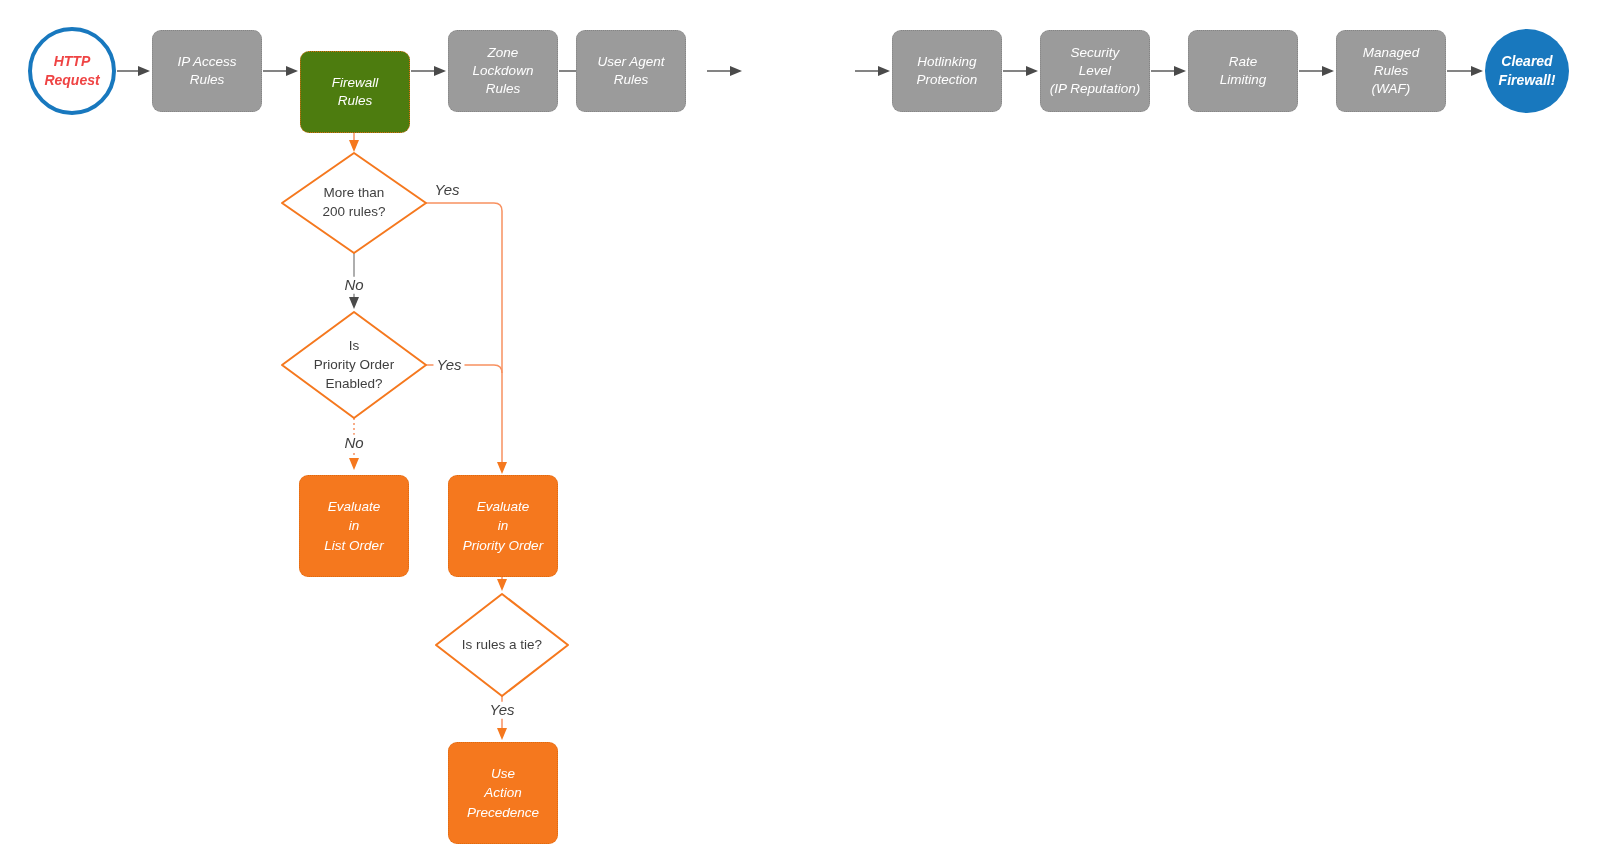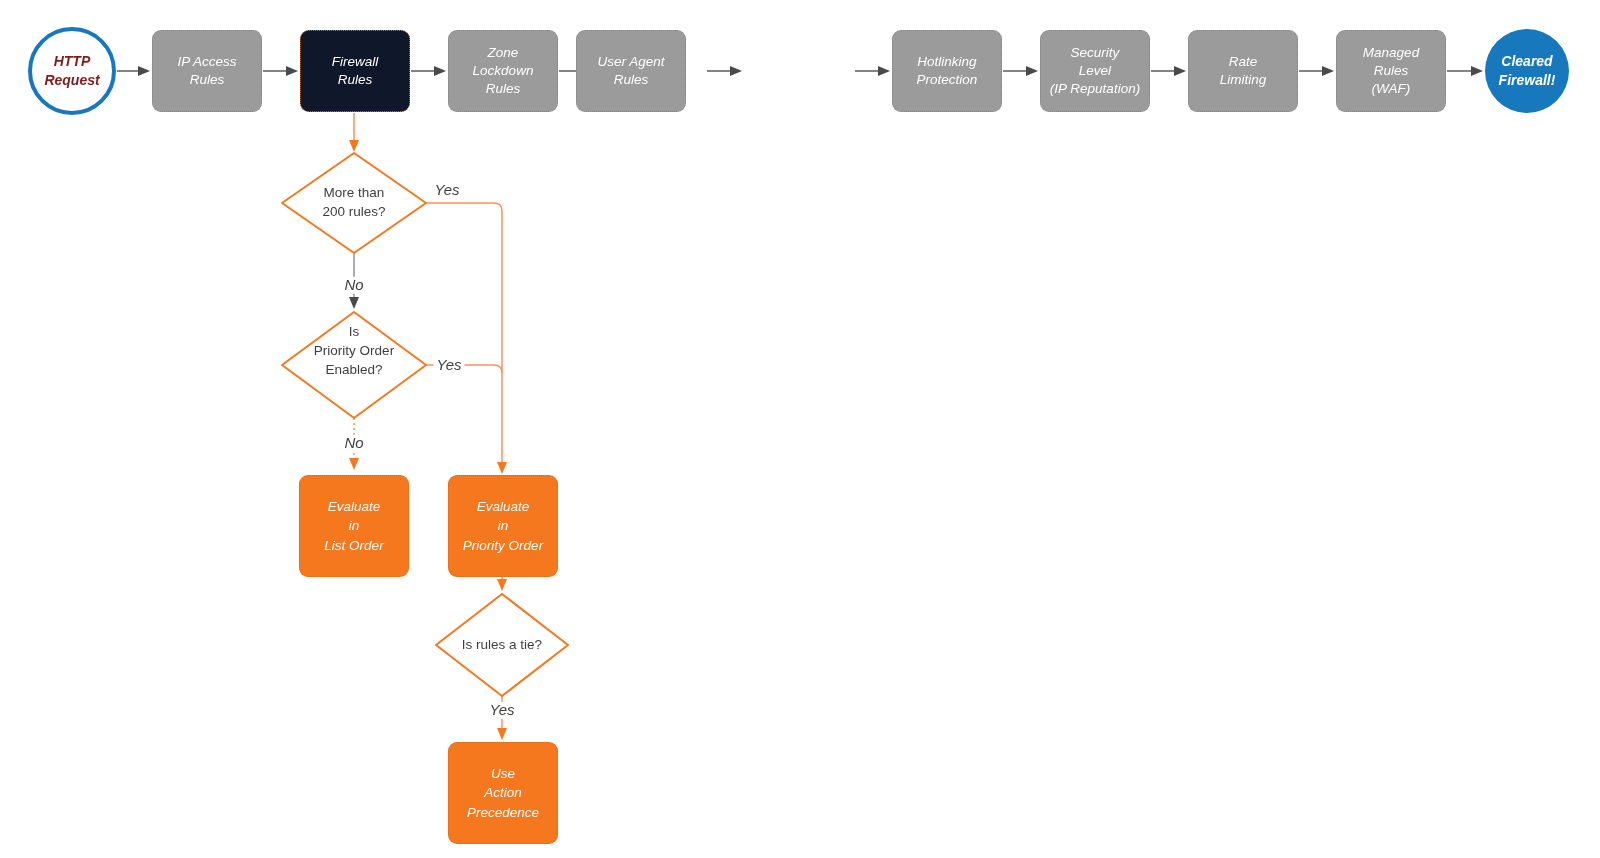--- a/index.html
+++ b/index.html
@@ -8,35 +8,35 @@
     font-family:"Liberation Sans",sans-serif;overflow:hidden;
   }
   .connector-layer{position:absolute;left:0;top:0;width:1600px;height:858px;}
   .step{
     position:absolute;top:30px;width:110px;height:82px;box-sizing:border-box;
     border-radius:9px;background:#9B9B9B;border:1px dotted #858585;
     color:#ffffff;font-style:italic;font-size:13.5px;line-height:1.32;
     display:flex;align-items:center;justify-content:center;text-align:center;
     white-space:pre-line;
   }
-  .step.orange{background:#0f172a;border-color:#DE6A10;}
+  .step.orange{background:#4d7c0f;border-color:#DE6A10;margin-top:21px;}
   .action{
     position:absolute;width:110px;height:102px;box-sizing:border-box;
     border-radius:9px;background:#F5781E;border:1px dotted #DE6A10;
     color:#ffffff;font-style:italic;font-size:13.5px;line-height:1.45;
     display:flex;align-items:center;justify-content:center;text-align:center;
     white-space:pre-line;
   }
   .terminal{
     position:absolute;border-radius:50%;box-sizing:border-box;
     display:flex;align-items:center;justify-content:center;text-align:center;
     font-weight:bold;font-style:italic;font-size:14px;line-height:1.35;
     white-space:pre-line;
   }
-  .terminal.start{left:28px;top:27px;width:88px;height:88px;background:#ffffff;border:4px solid #1878BE;color:#7f1d1d;}
+  .terminal.start{left:28px;top:27px;width:88px;height:88px;background:#ffffff;border:4px solid #1878BE;color:#ef4444;}
   .terminal.end{left:1485px;top:29px;width:84px;height:84px;background:#1878BE;color:#ffffff;}
   .decision-label{
     position:absolute;transform:translate(-50%,-50%);
     color:#3F3F3F;font-size:13.5px;line-height:1.4;text-align:center;white-space:pre-line;
   }
   .edge-label{
     position:absolute;transform:translate(-50%,-50%);
     color:#3F3F3F;font-style:italic;font-size:15px;line-height:1.1;
     background:#ffffff;padding:0 3px;
   }
@@ -106,21 +106,21 @@
 Level
 (IP Reputation)</div>
   <div class="step" style="left:1188px">Rate
 Limiting</div>
   <div class="step" style="left:1336px">Managed
 Rules
 (WAF)</div>
 
   <div class="decision-label" style="left:354px;top:203px;width:130px">More than
 200 rules?</div>
-  <div class="decision-label" style="left:354px;top:351px;width:130px">Is
+  <div class="decision-label" style="left:354px;top:365px;width:130px">Is
 Priority Order
 Enabled?</div>
   <div class="decision-label" style="left:502px;top:645px;width:130px">Is rules a tie?</div>
 
   <div class="action" style="left:299px;top:475px">Evaluate
 in
 List Order</div>
   <div class="action" style="left:448px;top:475px">Evaluate
 in
 Priority Order</div>

